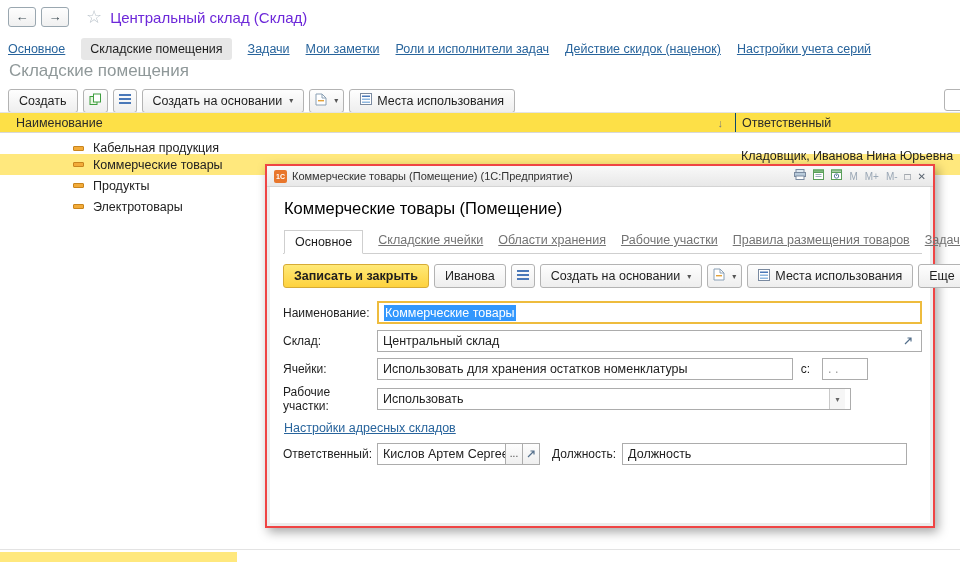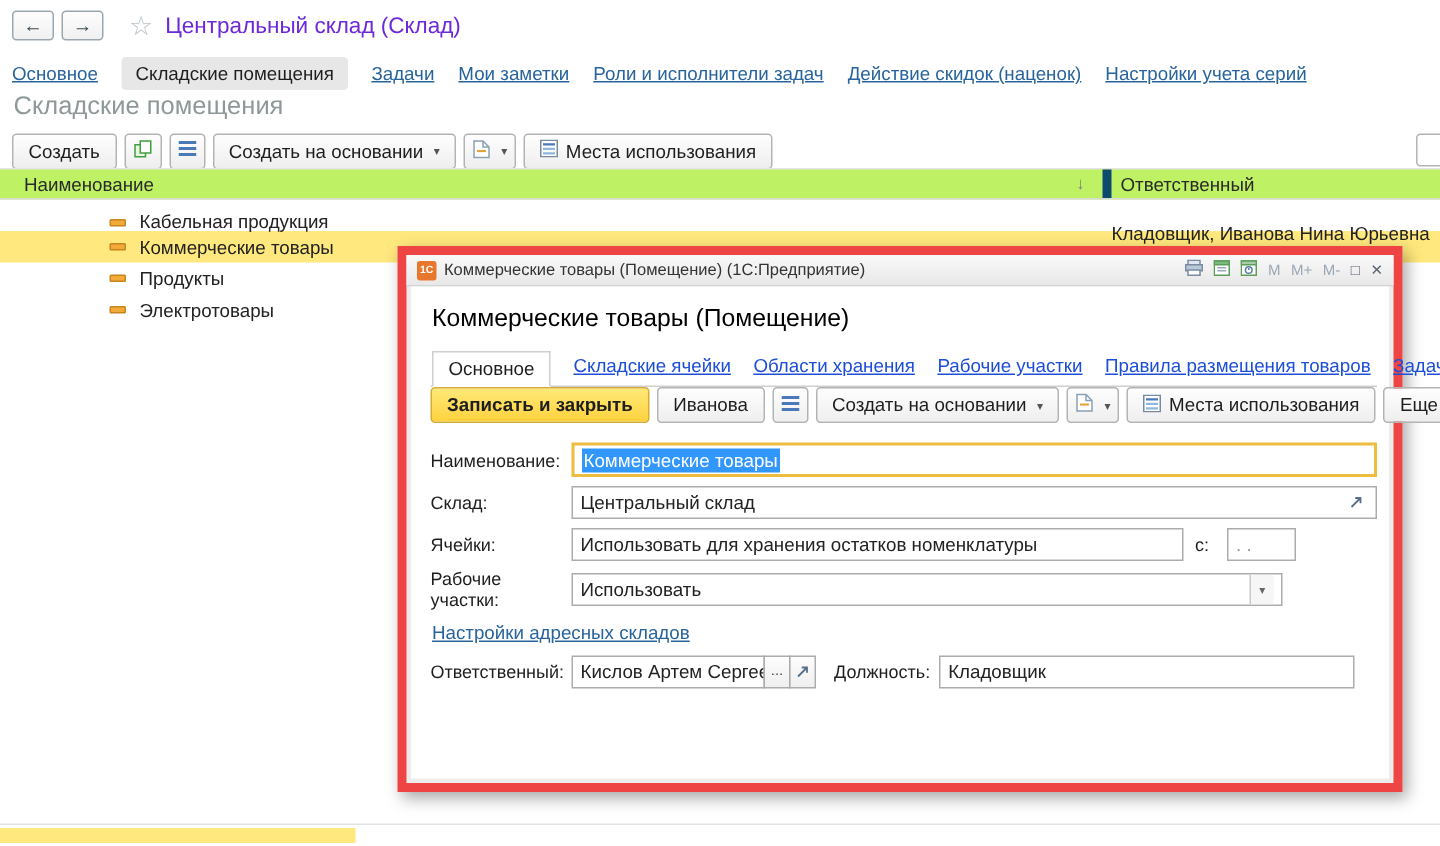--- a/index.html
+++ b/index.html
@@ -34,56 +34,56 @@
     background:linear-gradient(#fefefe,#eeeeee); border:1px solid #b3b3b3; border-radius:3px;
     cursor:pointer; color:#1e1e1e; font-size:12.5px; white-space:nowrap; font-family:"Liberation Sans",sans-serif; }
   .iconbtn { padding:0 5px; }
   .caret { font-size:8px; color:#555; margin-left:2px; }
   .search-partial { position:absolute; top:89px; left:944px; width:30px; height:22px;
     border:1px solid #b3b3b3; border-radius:3px; background:#fff; }
 
   
   .list { position:absolute; top:112px; left:0; right:0; }
   .thead { display:grid; grid-template-columns:735px 1fr; height:21px; align-items:center;
-    border-top:1px solid #e4e4e4; border-bottom:1px solid #d8d8d8; background:#bef264; color:#2a2a2a; }
+    border-top:1px solid #e4e4e4; border-bottom:1px solid #d8d8d8; background:#fde047; color:#2a2a2a; }
   .th-name { padding-left:16px; height:100%; display:flex; align-items:center; }
   .sort { margin-left:auto; margin-right:12px; color:#7a7a7a; font-size:11px; }
-  .th-resp { border-left:6px solid #0c4a6e; padding-left:6px; height:100%; display:flex; align-items:center; }
+  .th-resp { border-left:1px solid #0c4a6e; padding-left:6px; height:100%; display:flex; align-items:center; }
   .trow { display:grid; grid-template-columns:735px 1fr; height:21px; align-items:center; cursor:pointer; }
   .trow.selected { background:#ffe87d; }
   .td-name { padding-left:28px; display:flex; align-items:center; gap:9px;margin-left:45px; }
   .row-icon { width:11px; height:5px; background:#f2ab39; border:1px solid #c8841d; border-radius:1px; flex:none; }
   .td-resp { padding-left:6px;margin-top:16px; }
 
   .footer-line { position:absolute; left:0; right:0; top:549px; border-top:1px solid #e3e3e3; }
   .footer-yellow { position:absolute; left:0; top:552px; width:237px; height:10px; background:#ffe87d; }
 
   
   .dialog { position:absolute; left:265px; top:164px; width:670px; height:364px;
-    background:#ececec; border:6px solid #ef4444; box-shadow:3px 4px 10px rgba(0,0,0,.35);
+    background:#ececec; border:2px solid #ef4444; box-shadow:3px 4px 10px rgba(0,0,0,.35);
     display:flex; flex-direction:column; z-index:10; }
   .dlg-titlebar { height:21px; flex:none; background:linear-gradient(#f9f9f9,#e8e8e8);
     border-bottom:1px solid #d4d4d4; display:flex; align-items:center; gap:5px; padding:0 7px; }
   .dlg-logo { width:13px; height:13px; background:#e8762c; color:#fff; font-size:7px; font-weight:bold;
     display:flex; align-items:center; justify-content:center; border-radius:2px; flex:none; }
   .dlg-title { font-size:11px; color:#333; white-space:nowrap; overflow:hidden; }
   .dlg-controls { margin-left:auto; display:flex; align-items:center; gap:7px; }
   .mem { color:#9aa7b5; font-size:10px; cursor:pointer; }
   .wbtn { color:#5a6470; font-size:10px; cursor:pointer; }
   .dlg-body { flex:1; margin:0 3px 3px 3px; background:#fff; padding:9px 8px 8px 13px;
     display:flex; flex-direction:column; }
 
   .dlg-heading { font-size:16.5px; color:#000; margin:3px 0 11px 1px; }
 
   .dlg-tabs { display:flex; align-items:flex-end; gap:15px; border-bottom:1px solid #cfcfcf; padding-left:1px; }
   .dlg-tab-active { border:1px solid #cfcfcf; border-bottom:1px solid #fff; margin-bottom:-1px;
     padding:4px 10px; background:#fff; color:#1e1e1e; cursor:default; white-space:nowrap; }
-  .dlg-tab { color:#1d4ed8; text-decoration:underline; padding:4px 0 6px; cursor:pointer; white-space:nowrap; }
-
-  .dlg-toolbar { display:flex; gap:5px; align-items:center; }
+  .dlg-tab { color:#737373; text-decoration:underline; padding:4px 0 6px; cursor:pointer; white-space:nowrap; }
+
+  .dlg-toolbar { display:flex; gap:5px; align-items:center; margin-top:10px; }
   .btn-primary { background:linear-gradient(#ffe978,#fed23e); border:1px solid #d6ab36; font-weight:bold; }
   .btn-more { margin-left:auto; }
 
   .form { margin-top:13px; display:flex; flex-direction:column; gap:5px; }
   .frow { display:flex; align-items:center; min-height:23px; }
   .flabel { width:94px; flex:none; color:#1e1e1e; font-size:12px; }
   .input { height:22px; border:1px solid #acacac; display:flex; align-items:center; padding:0 5px;
     background:#fff; white-space:nowrap; overflow:hidden; }
   .input-name { flex:1; border:2px solid #eebc3e; height:23px; }
   .selection { background:#3297fd; color:#fff; padding:1px 1px; }
@@ -361,21 +361,21 @@
             <span>Кислов Артем Сергеевич</span>
           </div>
           <span class="mini-btn">...</span>
           <span class="mini-btn">
             <svg width="10" height="10" viewBox="0 0 10 10">
                 <path d="M2 8 L8 2 M4.5 2 H8 V5.5" stroke="#55708c" stroke-width="1.2" fill="none"></path>
               </svg>
           </span>
           <span class="inline-label" style="margin-left:12px;">Должность:</span>
           <div class="input pos-input">
-            <span>Кладовщик</span>
+            <span>Должность</span>
           </div>
         </div>
 
       </div>
     </div>
   </div>
 
 </div>
 
 </body></html>

